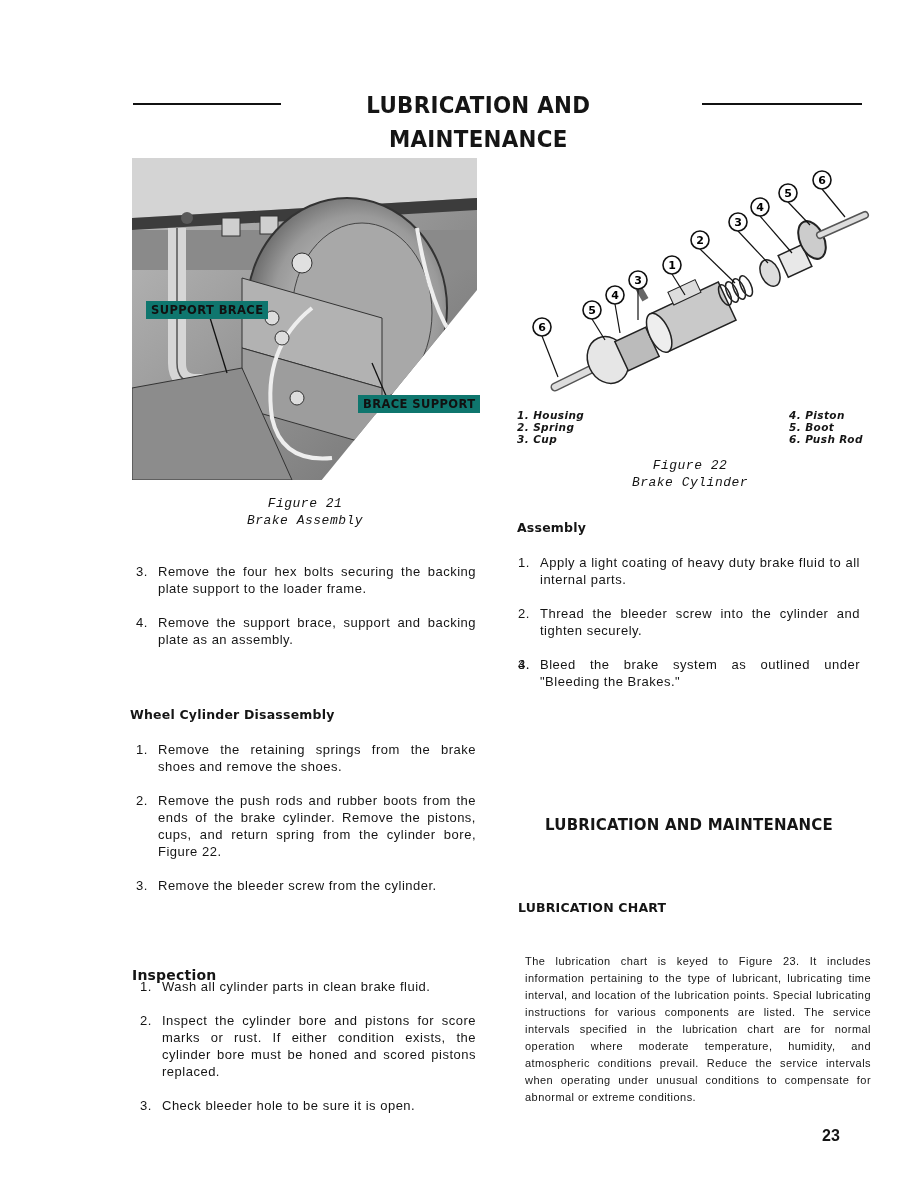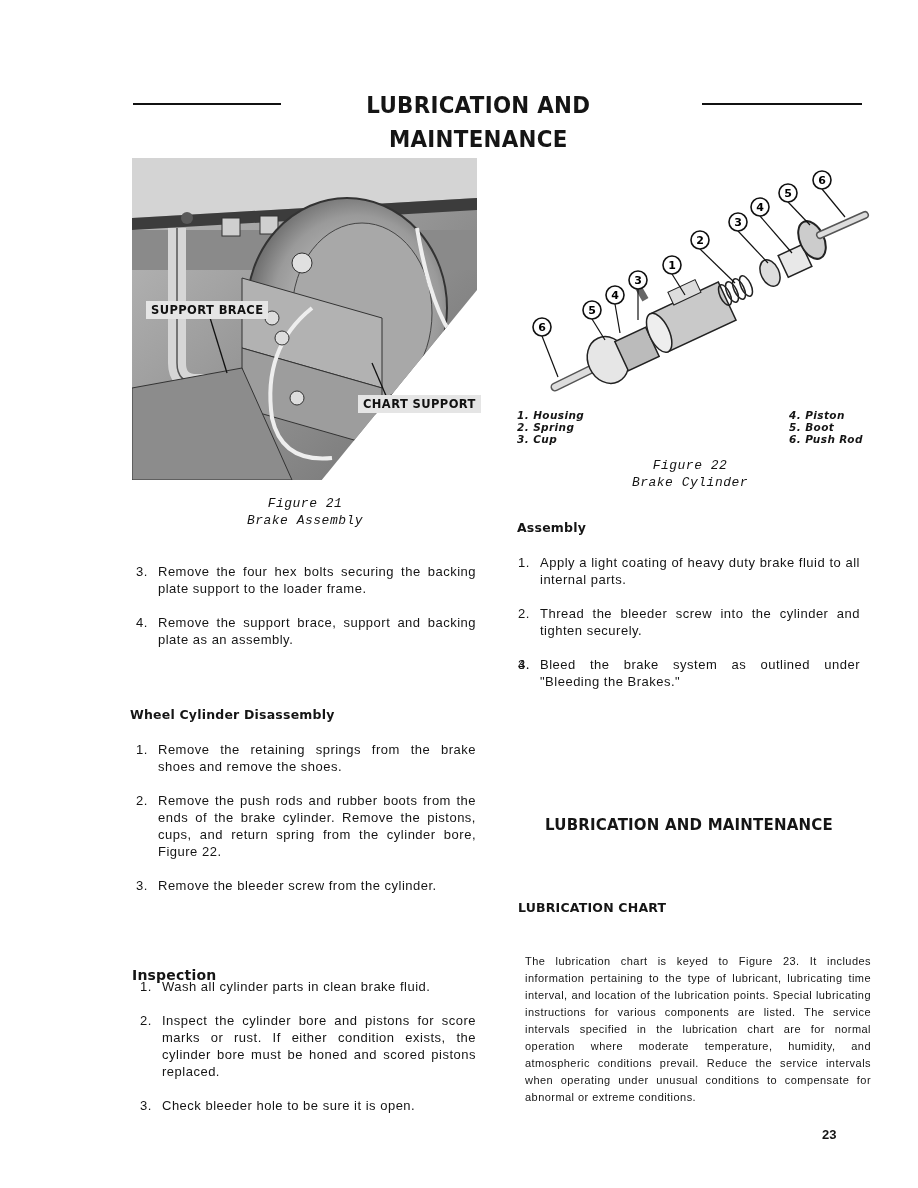--- a/index.html
+++ b/index.html
@@ -12,21 +12,21 @@
   .hdr .rule.l { left: 0; width: 148px; }
   .hdr .rule.r { right: 0; width: 160px; }
   .hdr .title { position: absolute; left: 150px; top: 0; width: 420px; text-align: center;
                 font-family: "DejaVu Sans", sans-serif; font-weight: bold; font-size: 23px;
                 letter-spacing: 0.3px; line-height: 34px; transform: scaleX(0.93); transform-origin: left; }
 
   
   .photo { position: absolute; left: 132px; top: 158px; width: 345px; height: 322px; overflow: hidden;
            clip-path: polygon(0 0, 100% 0, 100% 41%, 55% 100%, 0 100%); }
   .photo svg { display: block; }
-  .callout { position: absolute; background: #e5e5e5; font-family: "DejaVu Sans", sans-serif;
+  .callout { position: absolute; background: #0f766e; font-family: "DejaVu Sans", sans-serif;
              font-weight: bold; font-size: 11.5px; padding: 2px 5px; letter-spacing: 0.4px; color: #111; }
   .callout.brace { left: 146px; top: 301px; }
   .callout.support { left: 358px; top: 395px; }
 
   .fig-cap { position: absolute; text-align: center; font-family: Liberation Mono, monospace;
              font-style: italic; font-size: 13px; line-height: 17px; letter-spacing: 0.5px; }
   .fig21 { left: 215px; top: 495px; width: 180px; }
   .fig22 { left: 600px; top: 457px; width: 180px; }
 
   
@@ -44,21 +44,21 @@
   .list li { position: relative; padding-left: 22px; margin-bottom: 17px; text-align: justify; }
   .list li .n { position: absolute; left: 0; top: 0; }
 
   .col-l { left: 136px; width: 340px; }
   .col-r { left: 518px; width: 342px; }
 
   .sub-title { position: absolute; left: 518px; top: 816px; width: 342px; text-align: center;
                font-family: "DejaVu Sans", sans-serif; font-weight: bold; font-size: 15px; letter-spacing: 0.2px; }
   .para { position: absolute; left: 517px; top: 945px; width: 346px; font-size: 11px;
           line-height: 17px; letter-spacing: 0.45px; text-align: justify; margin: 8px; }
-  .page-num { position: absolute; left: 822px; top: 1127px; font-weight: bold; font-size: 13px; }
+  .page-num { position: absolute; left: 822px; top: 1127px; font-weight: bold; font-size: 16px; }
 </style>
 </head>
 <body>
 
 <div class="hdr">
   <div class="rule l"></div>
   <div class="title">LUBRICATION AND MAINTENANCE</div>
   <div class="rule r"></div>
 </div>
 
@@ -93,21 +93,21 @@
     <path d="M180,150 Q130,190 140,260 Q150,305 200,300" stroke="#eee" stroke-width="4" fill="none"></path>
     <path d="M285,70 Q300,160 330,190" stroke="#eee" stroke-width="4" fill="none"></path>
     <line x1="75" y1="150" x2="95" y2="215" stroke="#111" stroke-width="1.3"></line>
     <line x1="255" y1="240" x2="240" y2="205" stroke="#111" stroke-width="1.3"></line>
     <circle cx="140" cy="160" r="7" fill="#ddd" stroke="#333"></circle>
     <circle cx="150" cy="180" r="7" fill="#ddd" stroke="#333"></circle>
     <circle cx="165" cy="240" r="7" fill="#ddd" stroke="#333"></circle>
   </svg>
 </div>
 <div class="callout brace">SUPPORT BRACE</div>
-<div class="callout support">CHART SUPPORT</div>
+<div class="callout support">BRACE SUPPORT</div>
 
 <div class="fig-cap fig21">
   <div>Figure 21</div>
   <div>Brake Assembly</div>
 </div>
 
 <div class="diagram">
   <svg id="diag" width="350" height="240" viewBox="0 0 350 240">
 
     <g>

